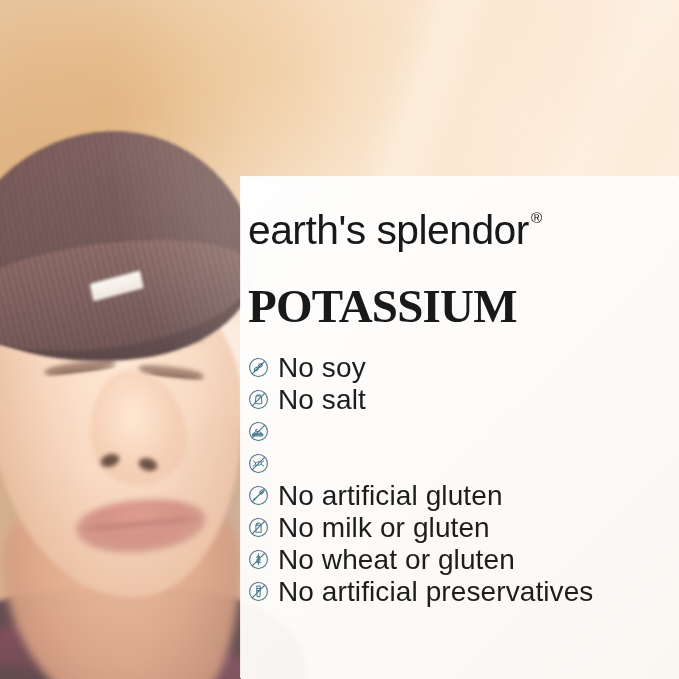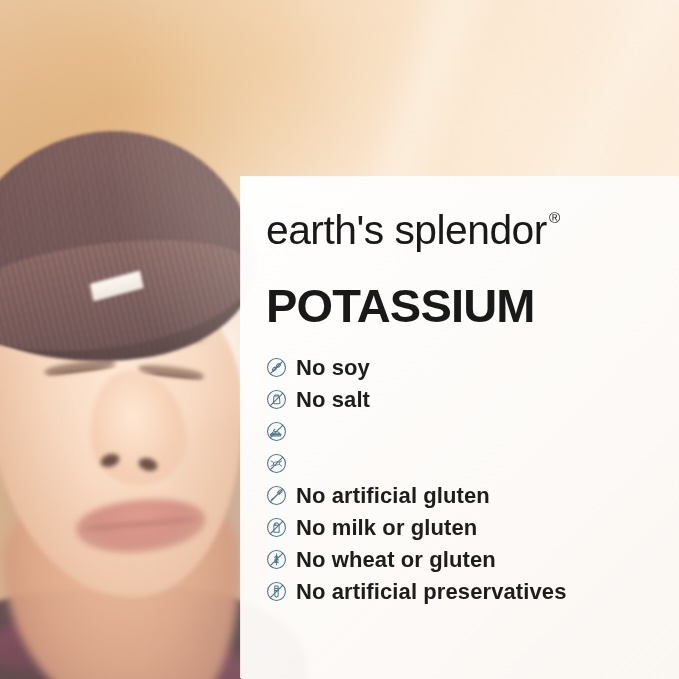--- a/index.html
+++ b/index.html
@@ -322,21 +322,21 @@
     top: 177px;
     right: 0;
     bottom: 0;
     background:
       linear-gradient(135deg, rgba(255,255,255,0.985) 0%, rgba(253,251,249,0.97) 48%, rgba(250,246,242,0.955) 100%);
     box-shadow: -1px -1px 0 rgba(255,255,255,0.85);
   }
   .panel-inner {
     position: absolute;
     inset: 0;
-    padding: 33px 0 0 25px;
+    padding: 33px 0 0 7px;
     box-sizing: border-box;
   }
 
   .brand {
     font-family: "Liberation Sans", sans-serif;
     font-size: 40px;
     font-weight: 300;
     letter-spacing: -0.5px;
     color: #191919;
     line-height: 1;
@@ -350,21 +350,21 @@
     vertical-align: super;
     font-weight: 400;
     letter-spacing: 0;
     position: relative;
     top: -7px;
     left: 2px;
   }
 
   .product-name {
     margin-top: 33px;
-    font-family: Liberation Sans, sans-serif;
+    font-family: Liberation Serif, serif;
     font-weight: 700;
     font-size: 47px;
     line-height: 0.99;
     letter-spacing: -0.8px;
     color: #191919;
   }
   .product-name .pn-line { display: block; white-space: nowrap; }
 
   .claims {
     margin-top: 22px;
@@ -379,22 +379,22 @@
     height: 32px;
   }
   .claim-icon {
     flex: 0 0 auto;
     width: 21px;
     height: 21px;
     display: block;
   }
   .claim-label {
     font-family: "Liberation Sans", sans-serif;
-    font-size: 22px;
-    font-weight: 700;
+    font-size: 28px;
+    font-weight: 400;
     letter-spacing: 0.1px;
     color: #1d1d1d;
     line-height: 1;
     white-space: nowrap;
   }
 </style>
 </head>
 <body>
 
 <div id="product-card">

